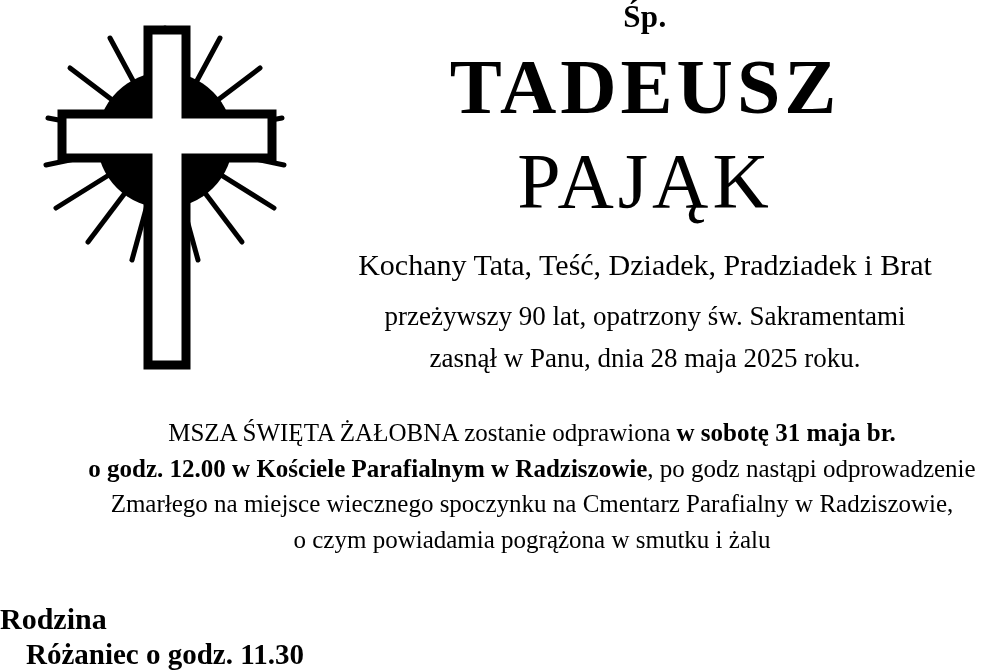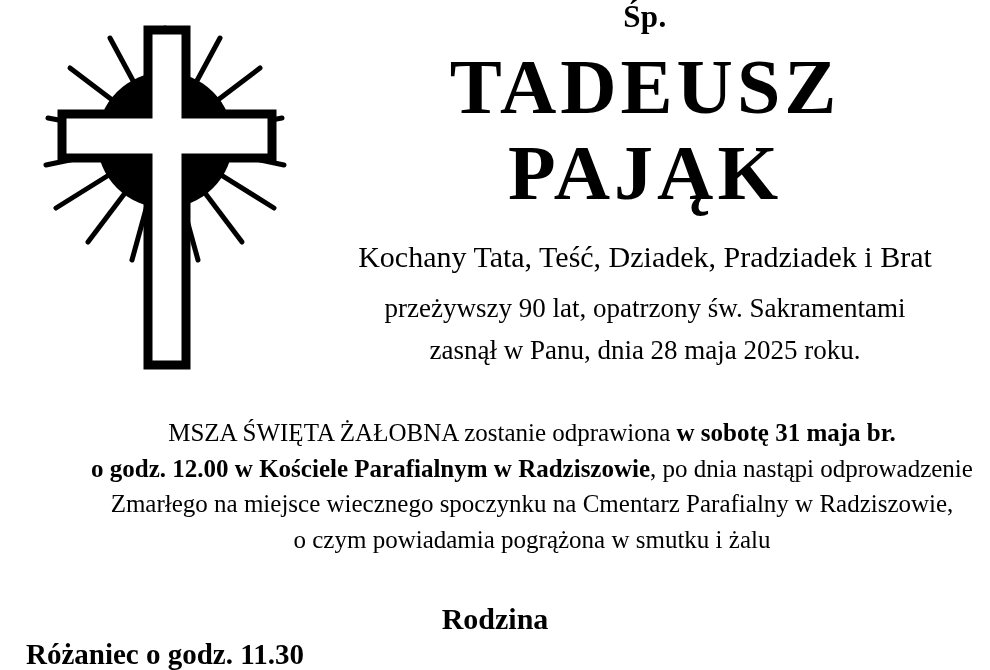--- a/index.html
+++ b/index.html
@@ -50,24 +50,24 @@
 
   .given-name {
     font-size: 78px;
     font-weight: bold;
     letter-spacing: 4px;
     line-height: 1.05;
     margin-top: 12px;
   }
   .surname {
     font-size: 78px;
-    font-weight: bold;
+    font-weight: normal;
     letter-spacing: 4px;
     line-height: 1.05;
-    margin-top: 4px;
+    margin-top: 12px;
   }
 
   .relations {
     font-size: 30px;
     margin-top: 24px;
     line-height: 1.25;
   }
 
   .lifeline {
     font-size: 27px;
@@ -94,21 +94,21 @@
   }
   .service-block b {
     font-weight: bold;
   }
 
   .family {
     position: absolute;
     left: 0;
     top: 602px;
     width: 990px;
-    text-align: center;
+    text-align: left;
     font-size: 30px;
     font-weight: bold;
   }
 
   .rosary {
     position: absolute;
     left: 26px;
     top: 638px;
     font-size: 29px;
     font-weight: bold;
@@ -152,21 +152,21 @@
     <div class="surname">PAJĄK</div>
     <div class="relations">Kochany Tata, Teść, Dziadek, Pradziadek i Brat</div>
     <div class="lifeline">
       <div>przeżywszy 90 lat, opatrzony św. Sakramentami</div>
       <div>zasnął w Panu, dnia 28 maja 2025 roku.</div>
     </div>
   </div>
 
   <div class="service-block">
     <div class="line"><span>MSZA ŚWIĘTA ŻAŁOBNA zostanie odprawiona </span><b>w sobotę 31 maja br.</b></div>
-    <div class="line"><b>o godz. 12.00 w Kościele Parafialnym w Radziszowie</b><span>, po dnia nastąpi odprowadzenie</span></div>
+    <div class="line"><b>o godz. 12.00 w Kościele Parafialnym w Radziszowie</b><span>, po godz nastąpi odprowadzenie</span></div>
     <div class="line">Zmarłego na miejsce wiecznego spoczynku na Cmentarz Parafialny w Radziszowie,</div>
     <div class="line">o czym powiadamia pogrążona w smutku i żalu</div>
   </div>
 
   <div class="family">Rodzina</div>
 
   <div class="rosary">Różaniec o godz. 11.30</div>
 
 </div>
 

